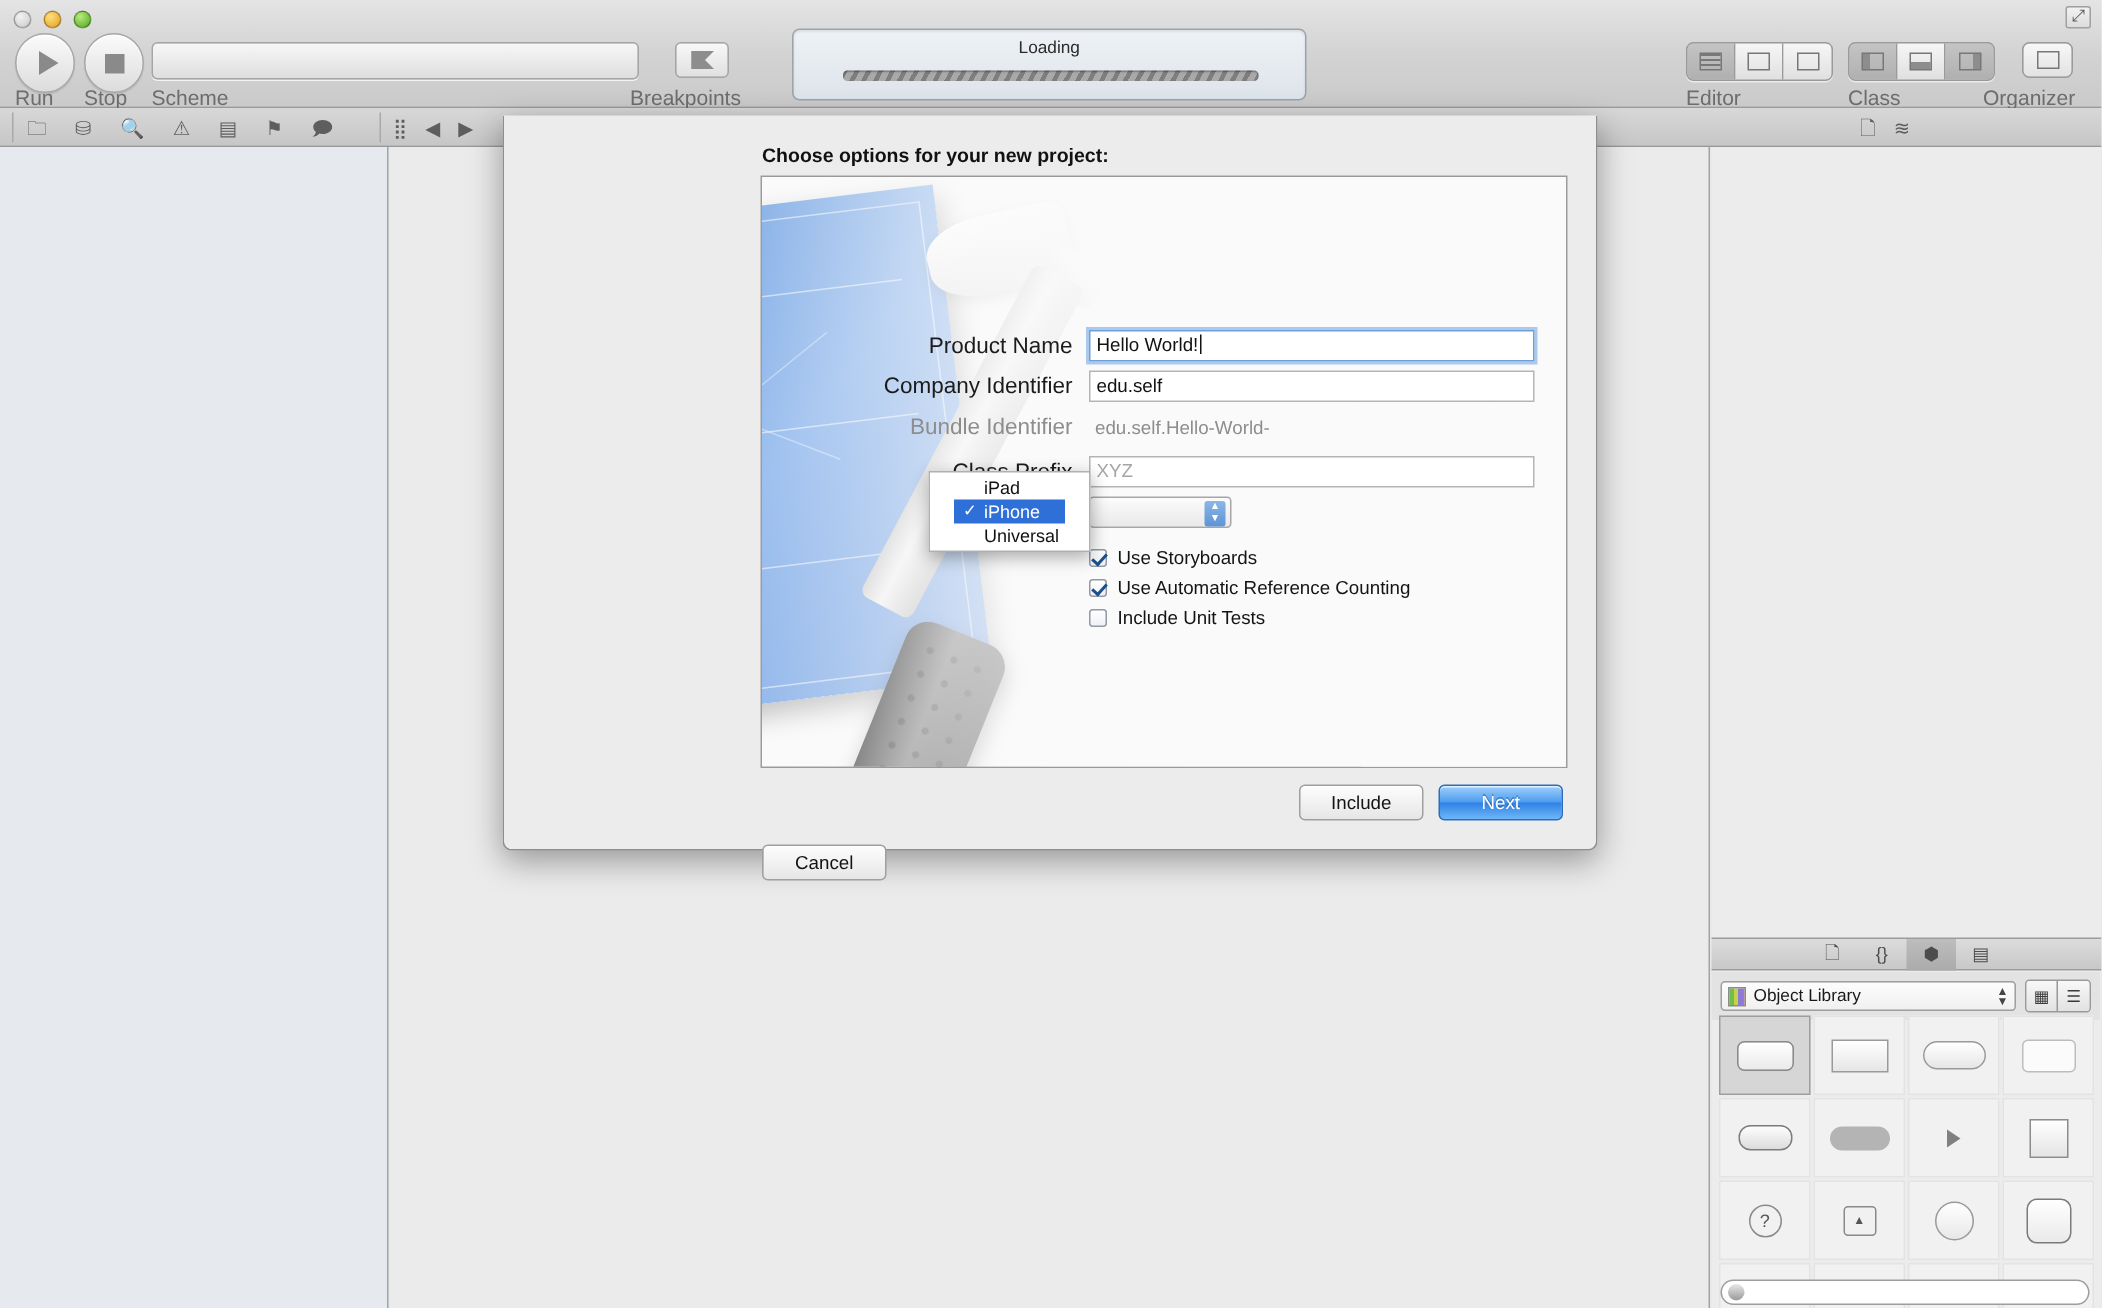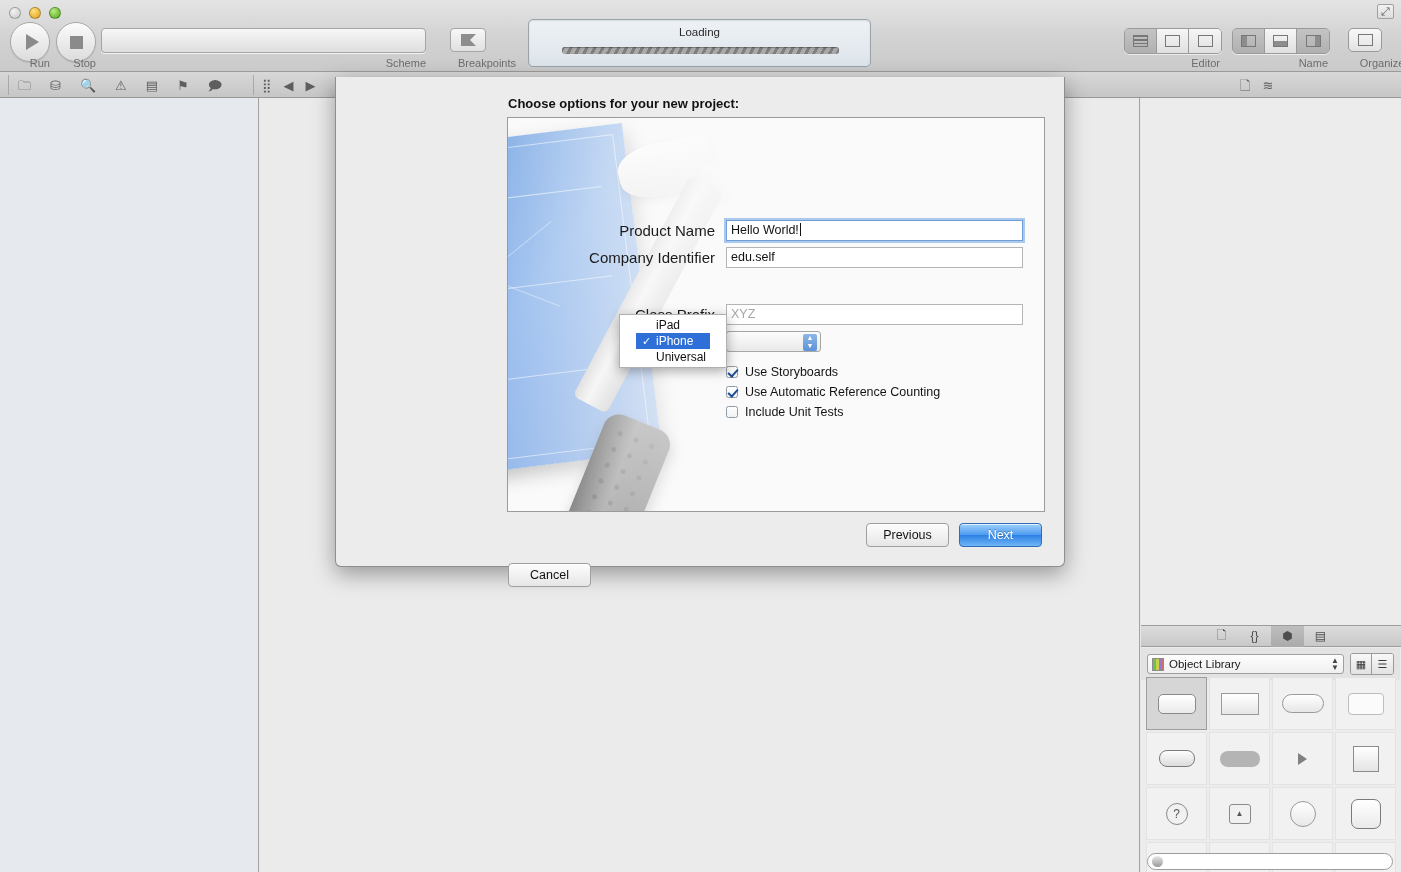--- a/index.html
+++ b/index.html
@@ -35,21 +35,21 @@
   #run-btn  { left:10px; top:22px; }
   #stop-btn { left:56px; top:22px; }
   .tri-play {
     width:0;height:0;border-left:13px solid #8a8a8a;
     border-top:8px solid transparent;border-bottom:8px solid transparent;
     margin-left:4px;
   }
   .sq-stop { width:13px;height:13px;background:#8a8a8a; }
 
   .tb-label {
-    position:absolute; font-size:11px; color:#6d6d6d; text-align:right;
+    position:absolute; font-size:14px; color:#6d6d6d; text-align:left;
   }
   #run-label  { left:10px; top:57px; width:40px; }
   #stop-label { left:56px; top:57px; width:40px; }
 
   .scheme-field {
     position:absolute; left:101px; top:28px; width:325px; height:25px;
     background:linear-gradient(to bottom,#f7f7f7,#dedede);
     border:1px solid #a5a5a5; border-radius:4px;
     box-shadow:0 1px 0 rgba(255,255,255,.75);
   }
@@ -433,21 +433,21 @@
       <div class="on">
           <div class="glyph-split-l"></div>
         </div>
       <div>
           <div class="glyph-split-b"></div>
         </div>
       <div class="on">
           <div class="glyph-split-r"></div>
         </div>
     </div>
-    <div class="tb-label" id="view-label">Name</div>
+    <div class="tb-label" id="view-label">Class</div>
 
     <div class="org-btn">
       <div class="glyph-box"></div>
     </div>
     <div class="tb-label" id="organizer-label">Organizer</div>
 
     <div class="fullscreen-icon">⤢</div>
   </div>
 
   <div class="subbar">
@@ -580,20 +580,24 @@
         <div class="frow" style="top:102px;">
           <div class="flabel">Product Name</div>
           <div class="finput focus"><span>Hello World!</span><span class="caret"></span></div>
         </div>
 
         <div class="frow" style="top:129px;">
           <div class="flabel">Company Identifier</div>
           <div class="finput">edu.self</div>
         </div>
 
+        <div class="frow" style="top:156px;">
+          <div class="flabel dim">Bundle Identifier</div>
+          <div class="fstatic">edu.self.Hello-World-</div>
+        </div>
 
         <div class="frow" style="top:186px;">
           <div class="flabel">Class Prefix</div>
           <div class="finput placeholder">XYZ</div>
         </div>
 
         <div class="frow" style="top:213px;">
           <div class="flabel">Device Family</div>
           <div class="popup-btn">
             <div class="popup-arrows">▲<br>▼</div>
@@ -610,21 +614,21 @@
         </div>
         <div class="chk-row" style="top:284px;justify-content:space-between;">
           <div class="chk"></div>
           <span class="chk-label">Include Unit Tests</span>
         </div>
 
       </div>
     </div>
 
     <div class="btn" id="cancel-button">Cancel</div>
-    <div class="btn" id="previous-button">Previous</div>
+    <div class="btn" id="previous-button">Include</div>
     <div class="btn default" id="next-button">Next</div>
   </div>
 
   <div class="menu">
     <div class="menu-item">
       <span>iPad</span>
     </div>
     <div class="menu-item sel">
       <span class="menu-check">✓</span>
       <span>iPhone</span>

